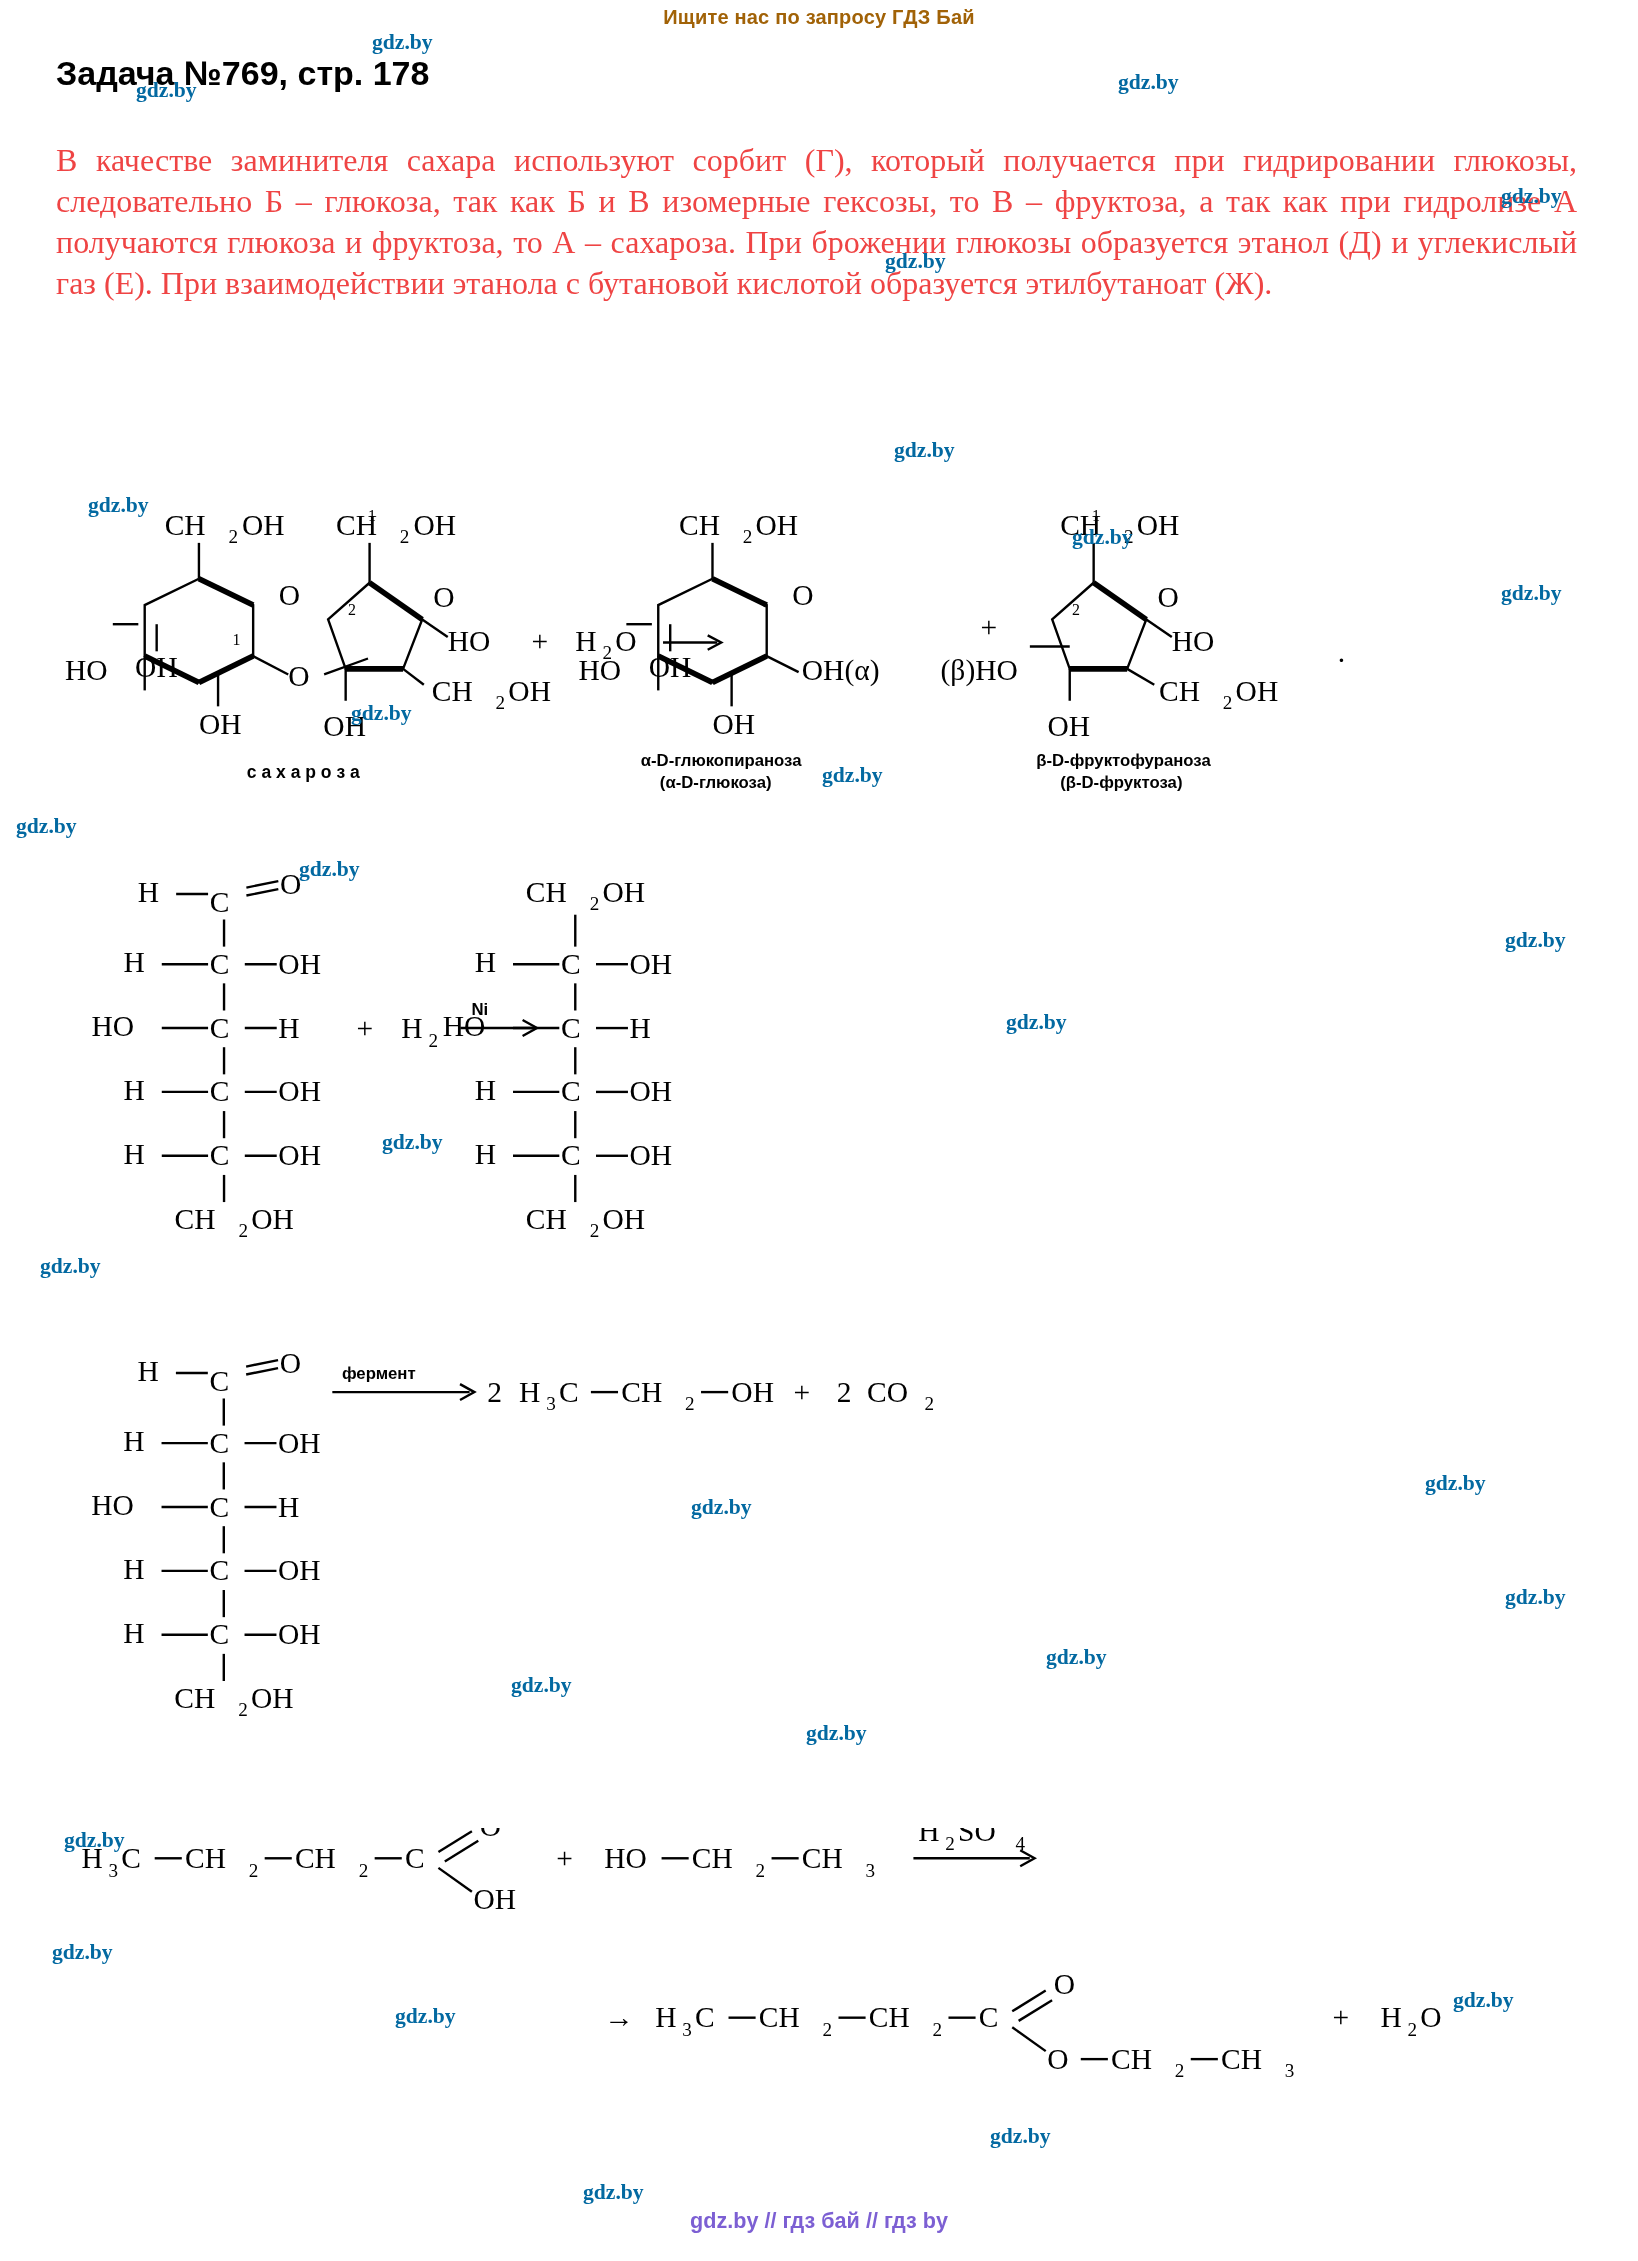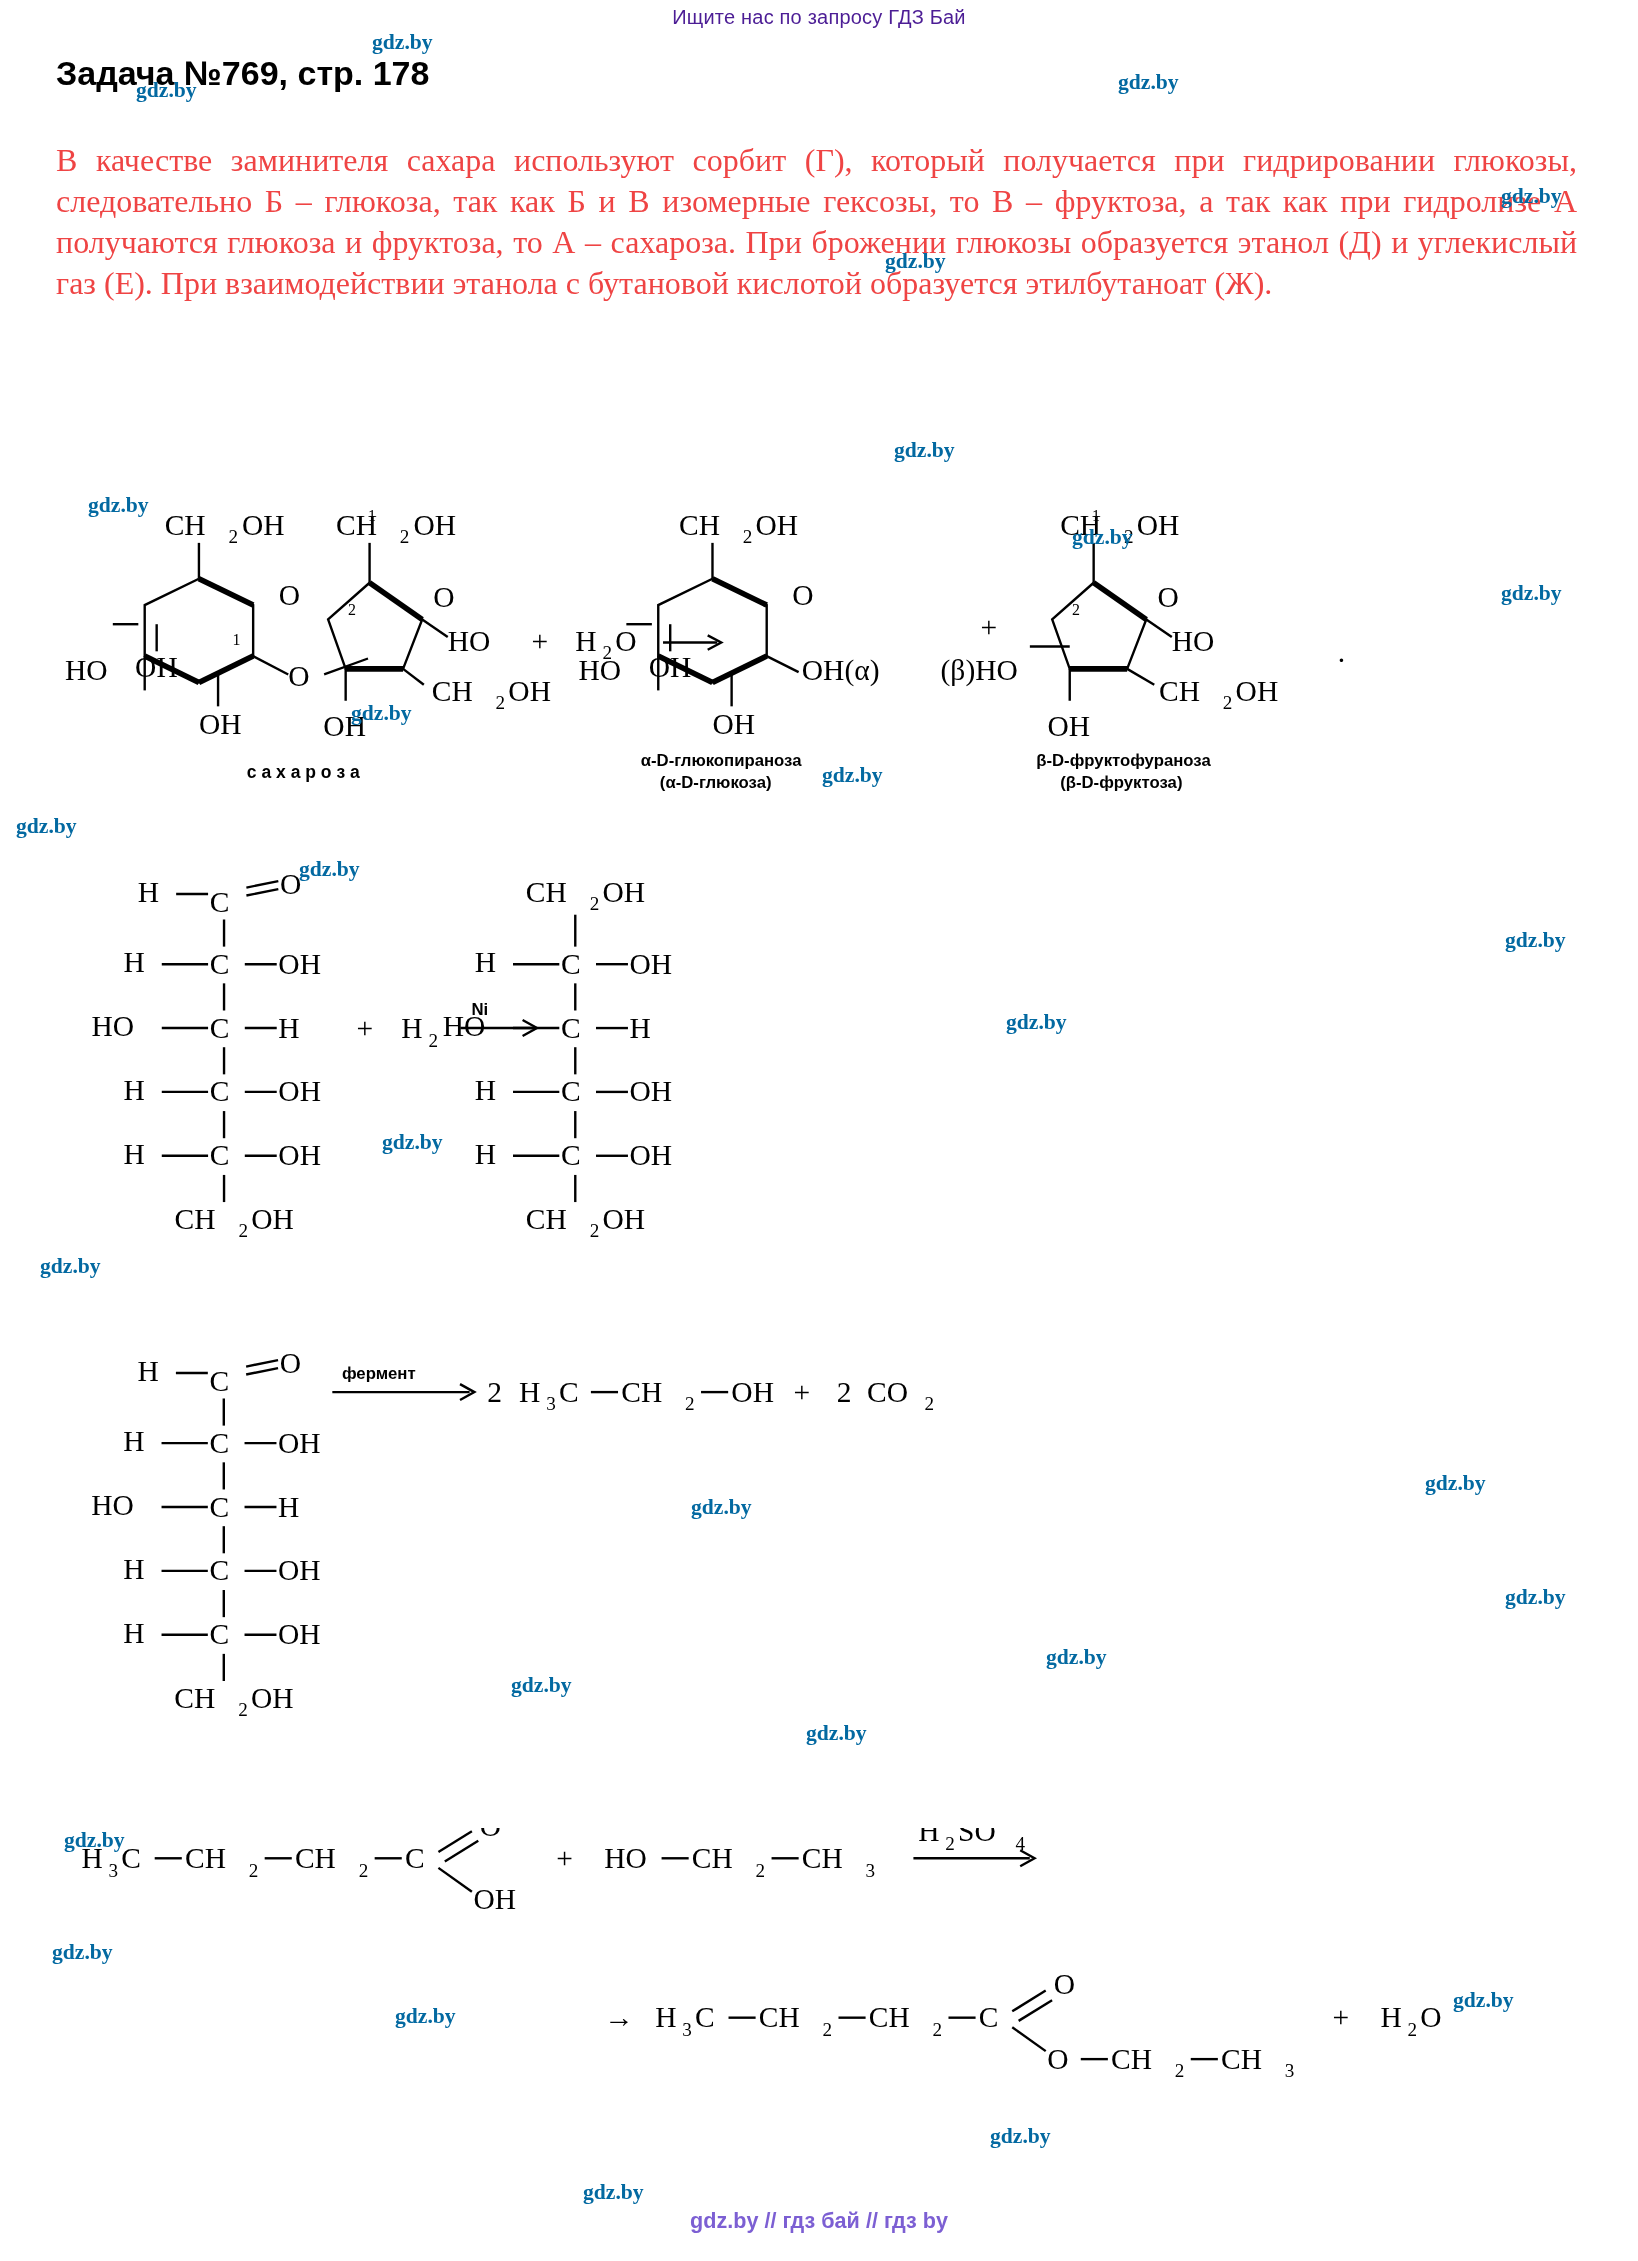--- a/index.html
+++ b/index.html
@@ -20,22 +20,22 @@
     font-weight:bold;
     white-space:nowrap;
     pointer-events:none;
   }
 
   
   .top-banner{
     position:absolute;top:6.4px;left:0;width:1638px;
     text-align:center;
     font-family:"Liberation Sans", sans-serif;
-    font-weight:normal;font-size:20px;
-    color:#4c1d95;
+    font-weight:bold;font-size:20px;
+    color:#a16207;
     letter-spacing:0.2px;
   }
   .task-title{
     position:absolute;left:56px;top:54px;
     font-size:34px;font-weight:bold;color:#000;
     font-family:Liberation Sans, sans-serif;
   }
 
   
   .para{

